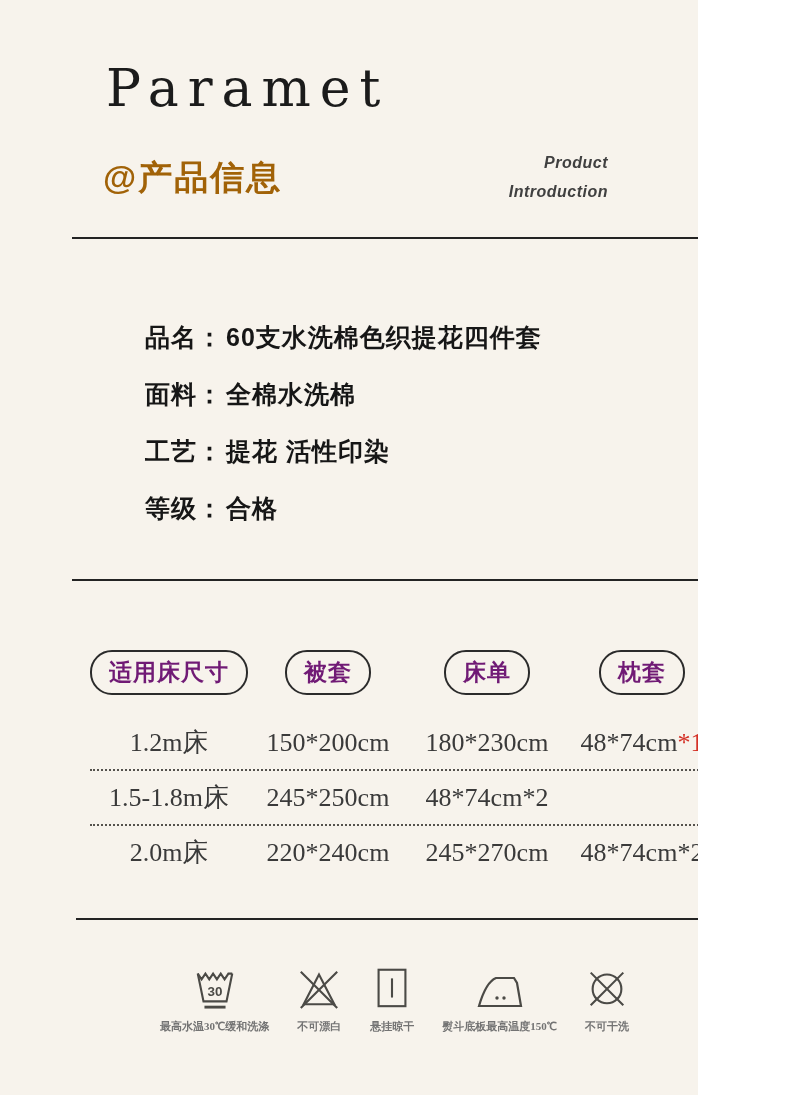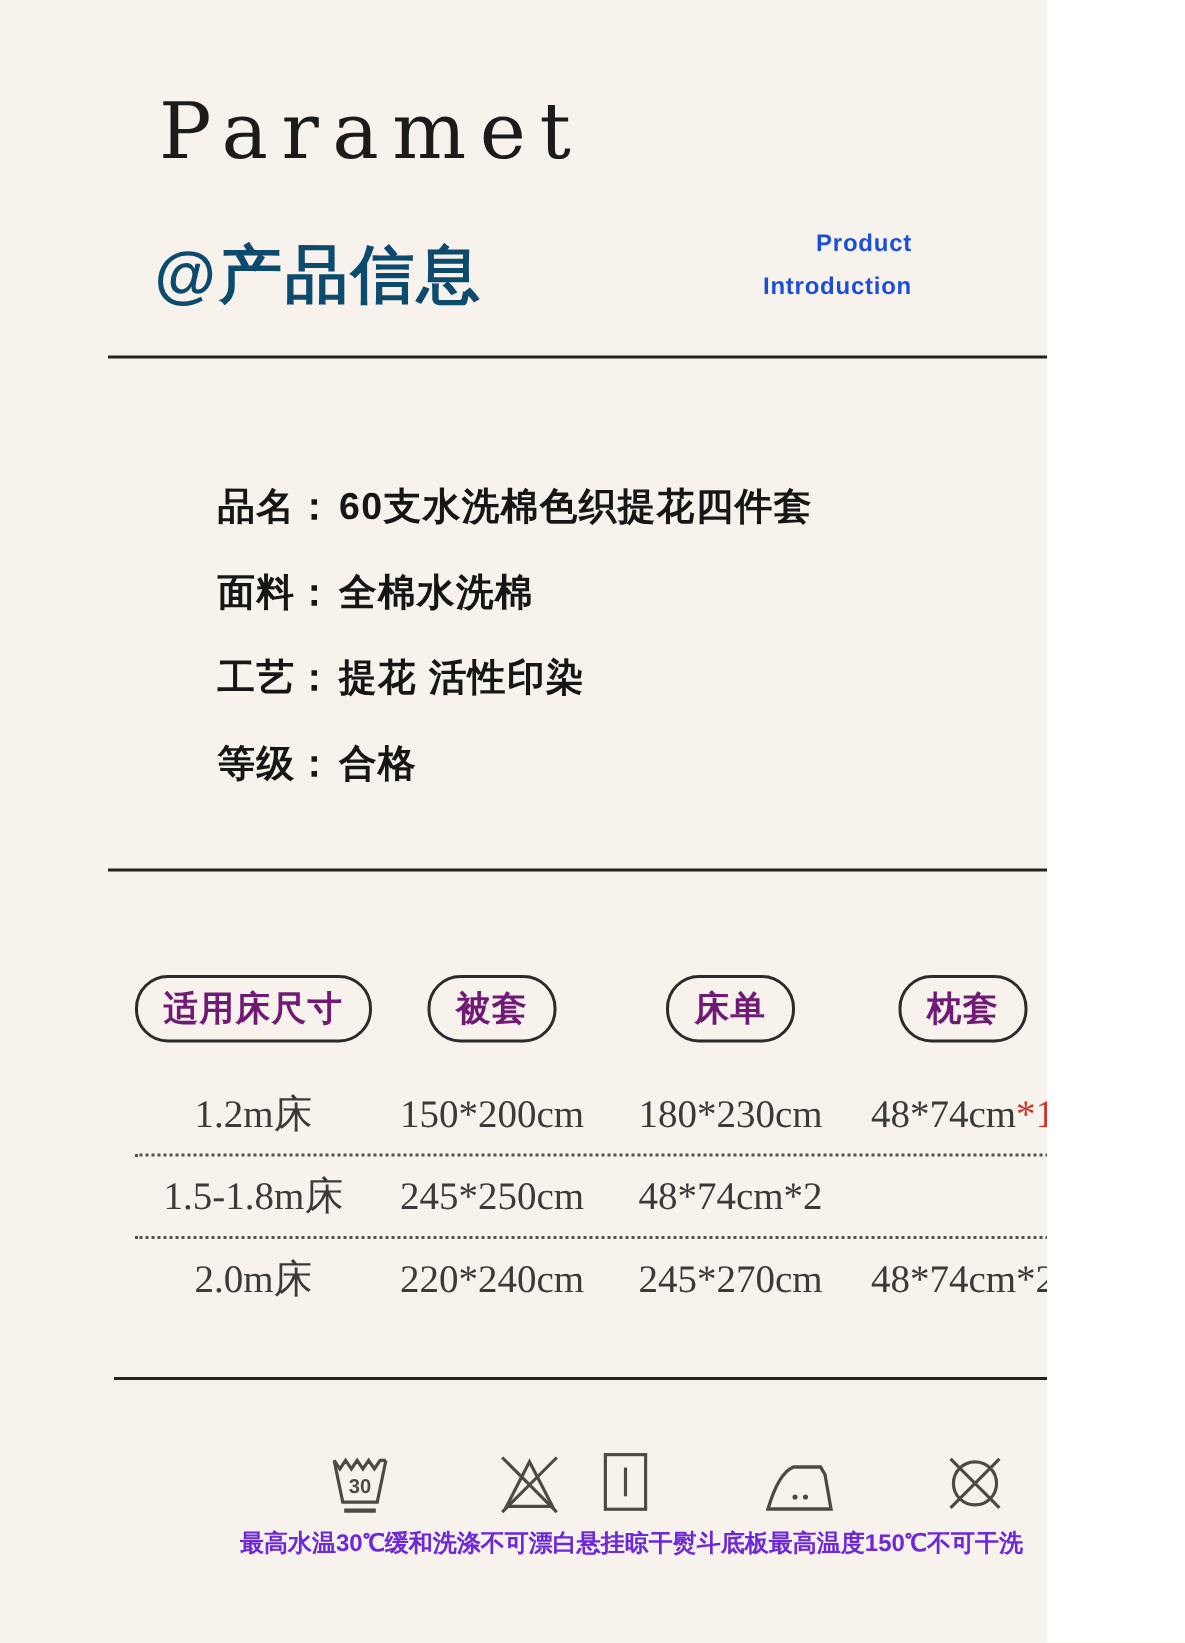--- a/index.html
+++ b/index.html
@@ -13,27 +13,27 @@
   }
   
   .brand-title{
     position:absolute;left:106px;top:58px;
     font-family:"DejaVu Serif","Liberation Serif",serif;
     font-size:52px;font-weight:400;letter-spacing:9px;
     color:#1b1b1b;
   }
   .section-title{
     position:absolute;left:103px;top:155px;
-    font-size:42px;font-weight:800;letter-spacing:2px;
-    color:#0c4a6e;
+    font-size:34px;font-weight:800;letter-spacing:2px;
+    color:#a16207;
   }
   .section-subtitle{
     position:absolute;right:90px;top:148px;
     text-align:right;font-size:16px;font-weight:700;
-    line-height:29px;color:#1d4ed8;letter-spacing:.5px;
+    line-height:29px;color:#404040;letter-spacing:.5px;font-style:italic;
   }
   .rule{position:absolute;height:2px;background:#232323;}
   .rule-1{left:72px;top:237px;width:690px;}
   .rule-2{left:72px;top:579px;width:690px;}
   .rule-3{left:76px;top:918px;width:680px;}
   
   .details{position:absolute;left:142px;top:309px;}
   .detail-row{display:flex;align-items:center;height:57px;text-align:center;}
   .detail-label{
     width:84px;font-size:25px;font-weight:700;color:#161616;
@@ -63,22 +63,22 @@
   .st-cell{white-space:nowrap;}
   .qty-red{color:#d43127;}
   
   .care-row{
     position:absolute;left:160px;top:962px;width:470px;
     display:flex;justify-content:space-between;align-items:flex-start;
   }
   .care-item{display:flex;flex-direction:column;align-items:center;}
   .care-item svg{display:block;}
   .care-caption{
-    margin-top:7px;font-size:16px;font-weight:700;color:#6d28d9;
-    white-space:nowrap;letter-spacing:0px;
+    margin-top:7px;font-size:11px;font-weight:700;color:#737373;
+    white-space:nowrap;letter-spacing:0px;font-family:Liberation Serif, serif;
   }
   .care-stroke{fill:none;stroke:#4b4a46;stroke-width:2.2;}
   .wash-num{
     font-family:"Liberation Sans",sans-serif;font-size:14px;font-weight:700;
     fill:#4b4a46;
   }
 </style>
 </head>
 <body>
 

